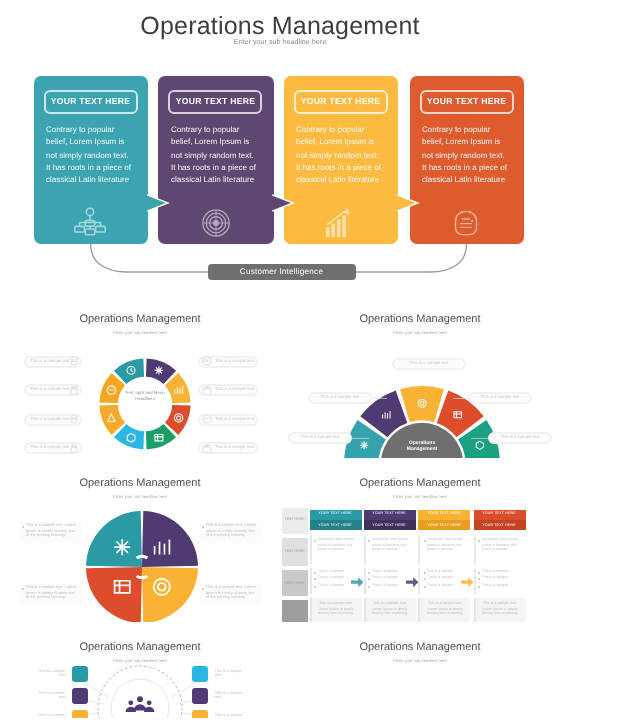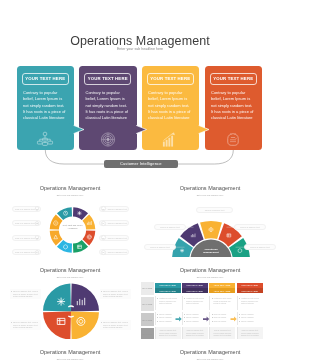--- a/index.html
+++ b/index.html
@@ -1,18 +1,18 @@
 <!DOCTYPE html>
 <html><head>
 <meta charset="utf-8">
 <style>
   html,body{margin:0;padding:0;}
   *{box-sizing:border-box;}
   body{width:280px;height:360px;background:#ffffff;font-family:"Liberation Sans",sans-serif;overflow:hidden;}
-  .page{position:relative;width:280px;height:324px;background:#fff;margin-top:28px;}
+  .page{position:relative;width:280px;height:324px;background:#fff;}
   
   .hero{position:absolute;left:0;top:0;width:280px;height:146px;}
   .title{position:absolute;left:0;top:5.5px;width:280px;text-align:center;font-size:12.5px;color:#3d3d3d;letter-spacing:.1px;}
   .sub{position:absolute;left:0;top:19px;width:280px;text-align:center;font-size:3.6px;color:#8a8a8a;}
   .cards{position:absolute;left:0;top:0;width:280px;height:146px;}
   .card{position:absolute;top:37.5px;width:57.5px;height:84.5px;border-radius:3.5px;}
   .card .hdr{position:absolute;left:5.2px;top:7.3px;right:5.2px;height:12.2px;border:0.7px solid rgba(255,255,255,.75);
     border-radius:3px;display:flex;align-items:center;justify-content:center;}
   .card .hdr span{font-size:4.3px;color:#fff;font-weight:bold;letter-spacing:.15px;}
   .card .body{position:absolute;left:6.5px;width:44.5px;top:24.5px;font-size:4px;line-height:6.3px;color:#fff;opacity:.95;}

